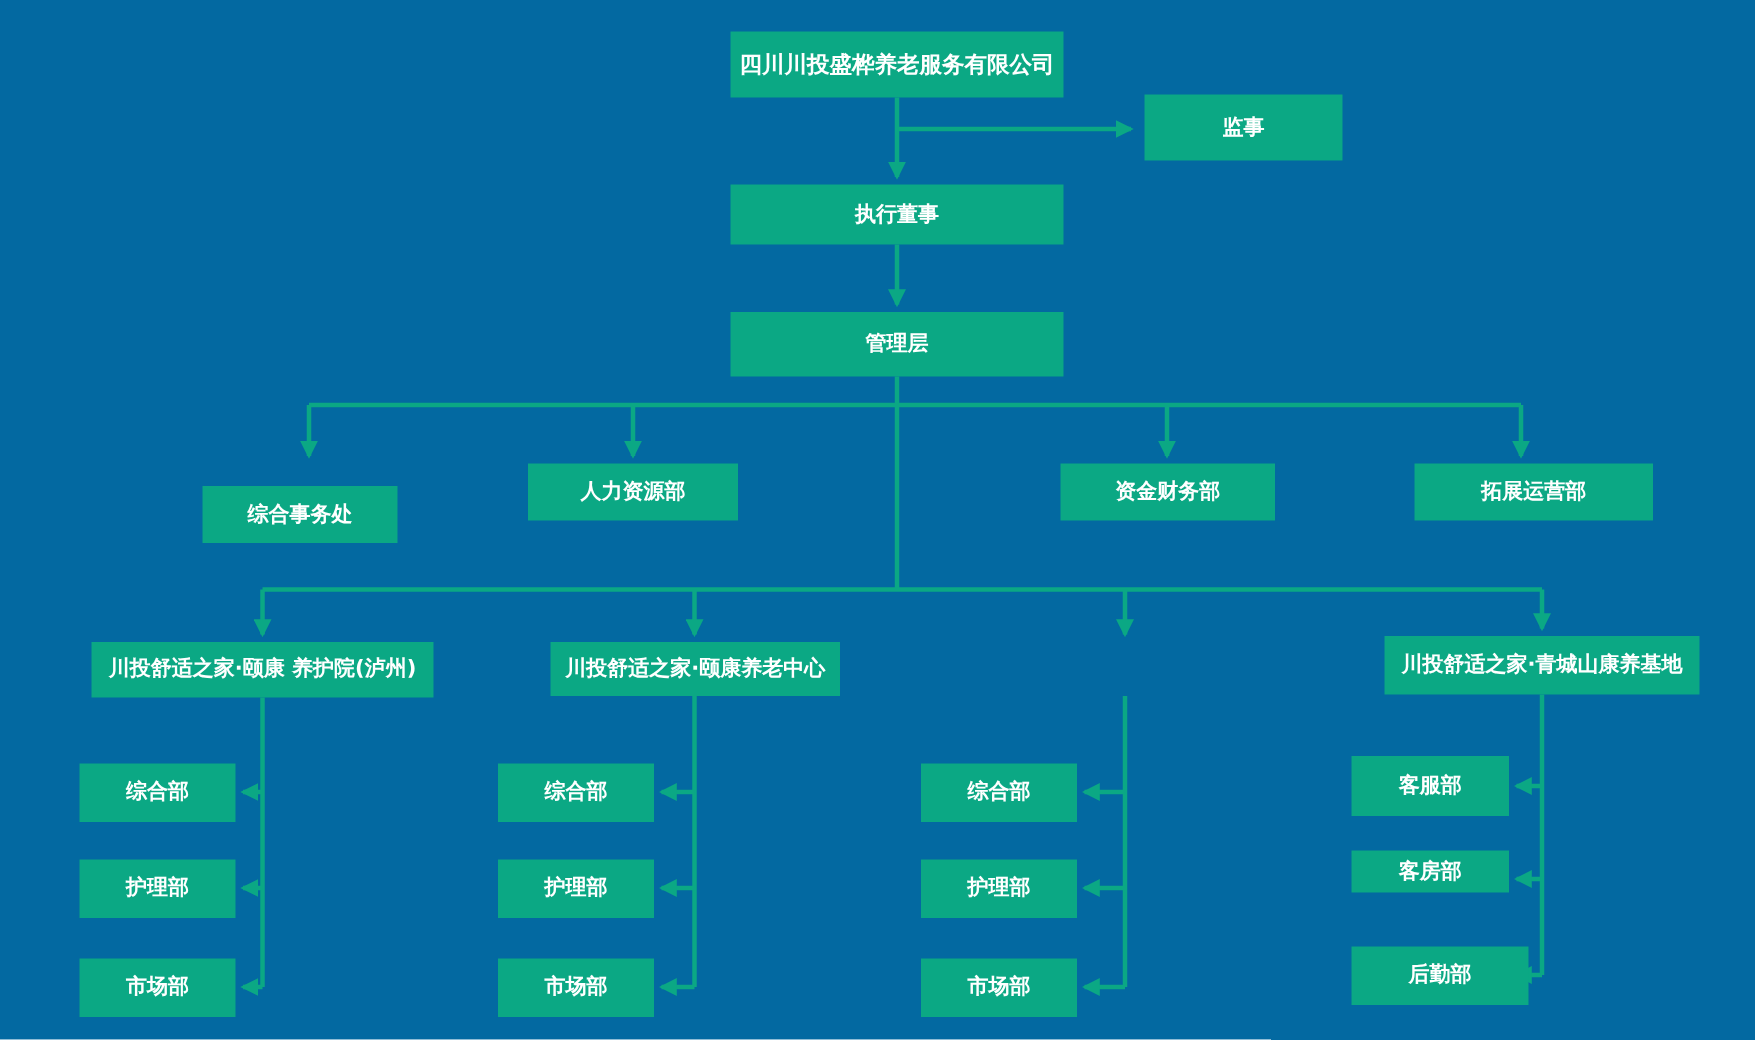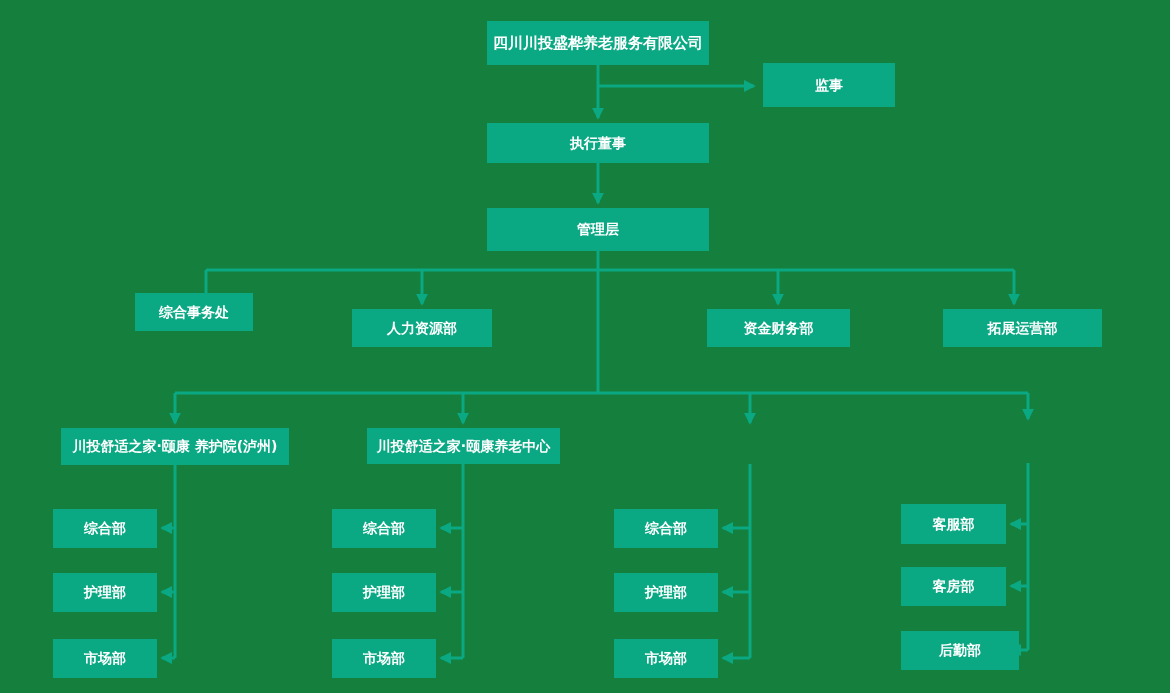--- a/index.html
+++ b/index.html
@@ -10,21 +10,21 @@
   * { margin: 0; padding: 0; box-sizing: border-box; }
   html, body {
     width: 1170px; height: 693px;
     background: #ffffff;
     font-family: "DejaVu Sans", sans-serif;
     overflow: hidden;
   }
   #chart {
     position: relative;
     width: 1170px; height: 693px;
-    background: #15803d;
+    background: #0369a1;
   }
   .connectors {
     position: absolute; left: 0; top: 0;
     width: 1170px; height: 693px;
   }
   .connectors path.line {
     stroke: var(--connector);
     stroke-width: 3;
     fill: none;
   }
@@ -100,37 +100,38 @@
     <path class="line" d="M1028 524 H1011" marker-end="url(#arrowhead)"></path>
     <path class="line" d="M1028 586 H1011" marker-end="url(#arrowhead)"></path>
     <path class="line" d="M1028 650 H1011" marker-end="url(#arrowhead)"></path>
   </svg>
 
   <div class="node root" style="left:487px;top:21px;width:222px;height:44px">四川川投盛桦养老服务有限公司</div>
   <div class="node" style="left:763px;top:63px;width:132px;height:44px">监事</div>
   <div class="node" style="left:487px;top:123px;width:222px;height:40px">执行董事</div>
   <div class="node" style="left:487px;top:208px;width:222px;height:43px">管理层</div>
 
-  <div class="node" style="left:135px;top:293px;width:118px;height:38px">综合事务处</div>
+  <div class="node" style="left:135px;top:324px;width:130px;height:38px">综合事务处</div>
   <div class="node" style="left:352px;top:309px;width:140px;height:38px">人力资源部</div>
   <div class="node" style="left:707px;top:309px;width:143px;height:38px">资金财务部</div>
   <div class="node" style="left:943px;top:309px;width:159px;height:38px">拓展运营部</div>
 
   <div class="node" style="left:61px;top:428px;width:228px;height:37px">川投舒适之家·颐康 养护院(泸州)</div>
   <div class="node" style="left:367px;top:428px;width:193px;height:36px">川投舒适之家·颐康养老中心</div>
+  <div class="node" style="left:923px;top:424px;width:210px;height:39px">川投舒适之家·青城山康养基地</div>
 
   <div class="node" style="left:53px;top:509px;width:104px;height:39px">综合部</div>
   <div class="node" style="left:53px;top:573px;width:104px;height:39px">护理部</div>
   <div class="node" style="left:53px;top:639px;width:104px;height:39px">市场部</div>
 
   <div class="node" style="left:332px;top:509px;width:104px;height:39px">综合部</div>
   <div class="node" style="left:332px;top:573px;width:104px;height:39px">护理部</div>
   <div class="node" style="left:332px;top:639px;width:104px;height:39px">市场部</div>
 
   <div class="node" style="left:614px;top:509px;width:104px;height:39px">综合部</div>
   <div class="node" style="left:614px;top:573px;width:104px;height:39px">护理部</div>
   <div class="node" style="left:614px;top:639px;width:104px;height:39px">市场部</div>
 
   <div class="node" style="left:901px;top:504px;width:105px;height:40px">客服部</div>
-  <div class="node" style="left:901px;top:567px;width:105px;height:39px">客房部</div>
+  <div class="node" style="left:901px;top:567px;width:105px;height:28px">客房部</div>
   <div class="node" style="left:901px;top:631px;width:118px;height:39px">后勤部</div>
 
 </div>
 
 </body></html>

